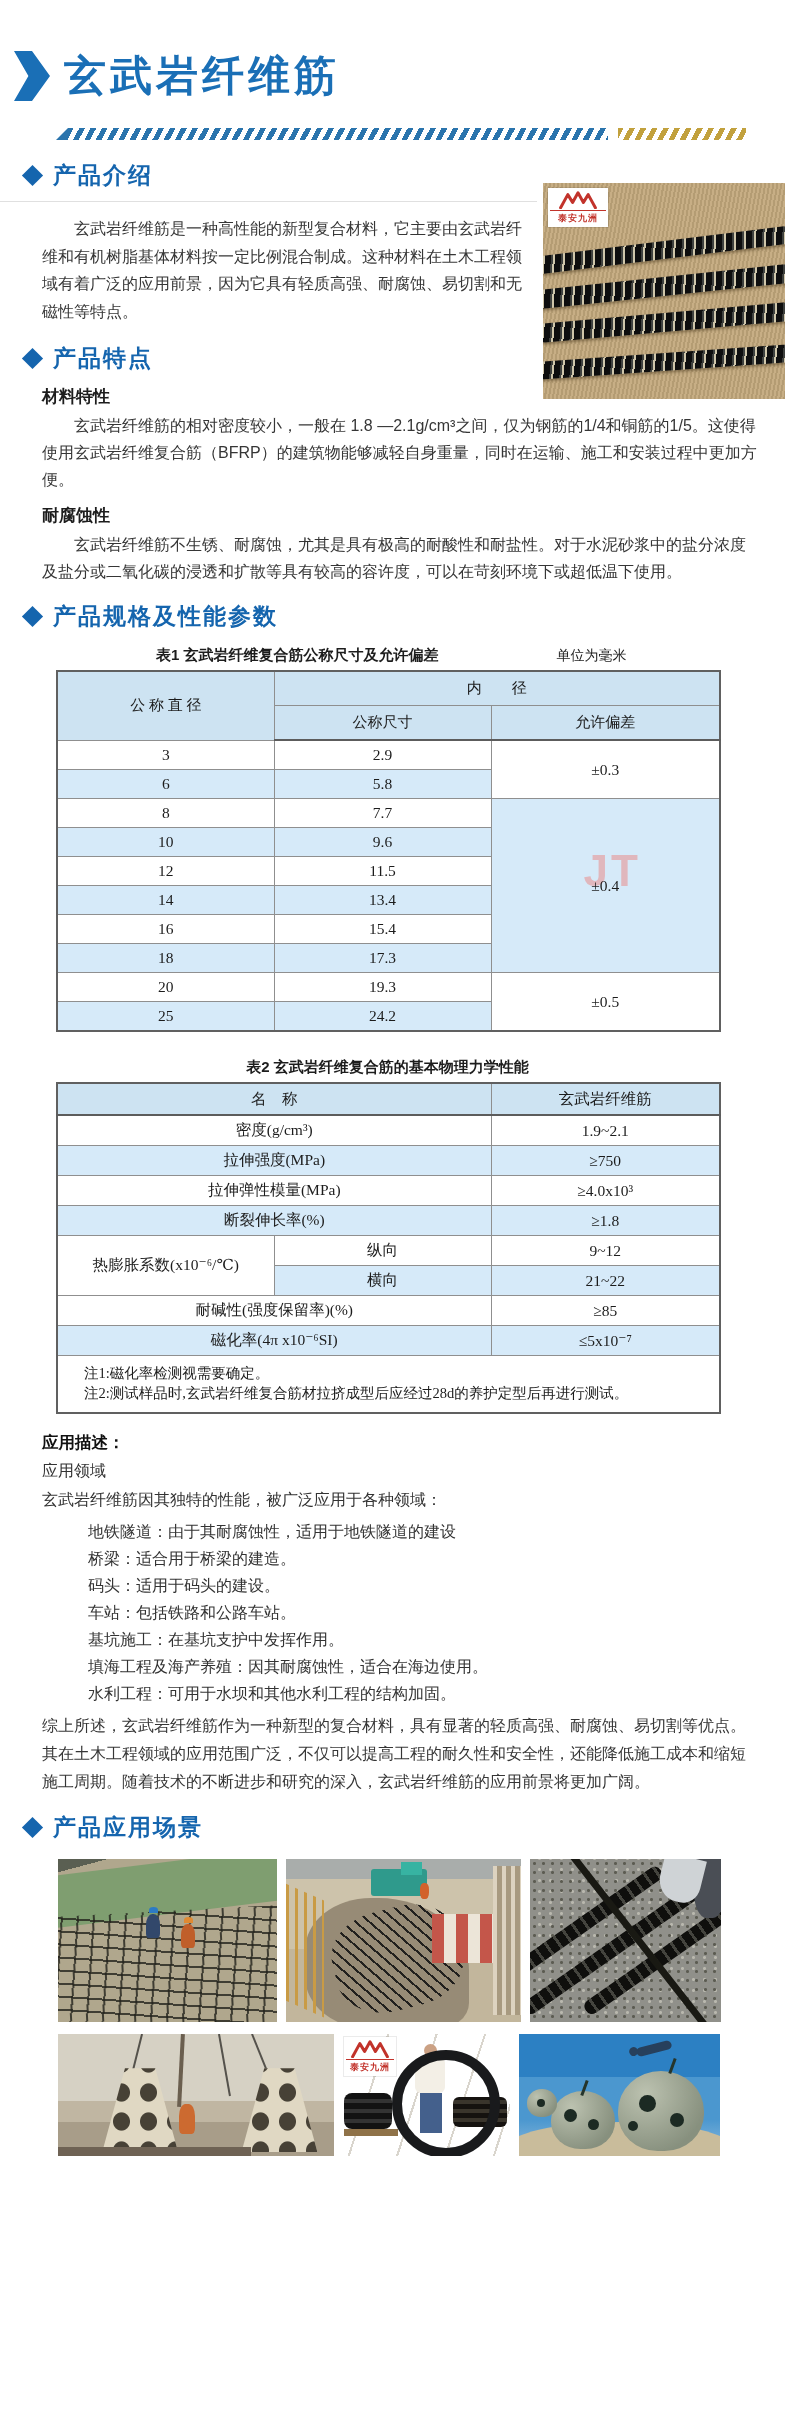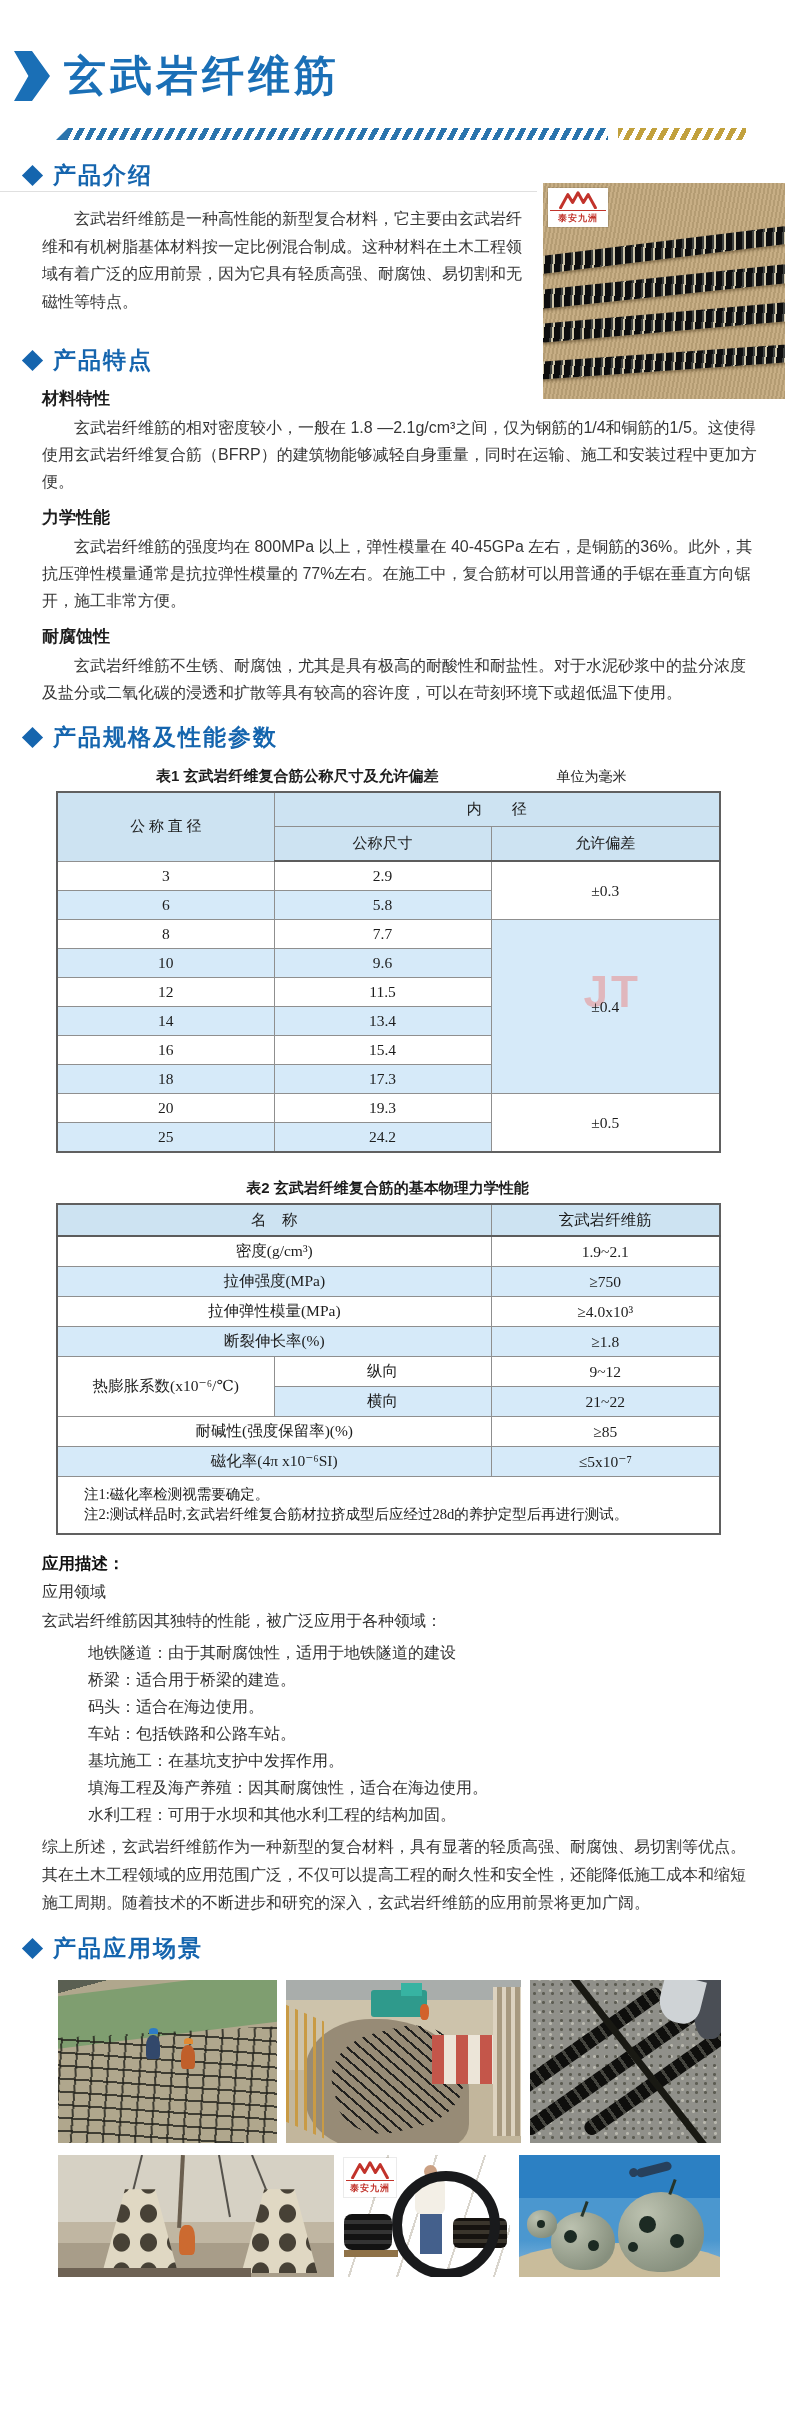--- a/index.html
+++ b/index.html
@@ -15,27 +15,27 @@
   .stripe-band{position:absolute;top:128px;left:56px;width:700px;height:12px;display:flex;}
   .stripe-lead{width:12px;background:#2a74ad;clip-path:polygon(0 100%,100% 0,100% 100%);}
   .sb{width:540px;background:repeating-linear-gradient(118deg,#2a74ad 0 5px,#fff 5px 10px);}
   .sg{width:128px;margin-left:10px;background:repeating-linear-gradient(118deg,#c2a13d 0 5px,#fff 5px 10px);}
 
   
   .content{position:absolute;top:160px;left:0;right:0;}
   .sec-head{display:flex;align-items:center;gap:13px;margin-left:25px;}
   .diamond{width:15px;height:15px;background:#1565ae;transform:rotate(45deg);flex:0 0 auto;}
   .sec-title{font-size:23px;font-weight:700;color:#1565ae;letter-spacing:2px;}
-  .intro-head-wrap{width:537px;border-bottom:1px solid #e0e0e0;}
+  .intro-head-wrap{width:537px;border-bottom:1px solid #e0e0e0;padding-bottom:10px;}
 
   .para{margin:0;font-size:16px;line-height:27.5px;color:#363636;text-indent:2em;}
   .intro-para{margin:13px 42px 7px;width:492px;}
   .feat-title{margin:11px 0 0 42px;font-size:17px;font-weight:700;color:#1d1d1d;}
   .feat-para{margin:4px 43px 0 42px;line-height:27px;}
-  .features-head{margin-top:30px;}
+  .features-head{margin-top:18px;}
   .specs-head{margin-top:16px;}
 
   
   .intro-photo{position:absolute;top:183px;left:543px;width:242px;height:216px;overflow:hidden;
     background:#c0a87f;
     background-image:repeating-linear-gradient(100deg,#c7ae85 0 2px,#b49c73 2px 4px);}
   .intro-photo .rod{position:absolute;left:-8px;right:-8px;border-radius:9px;
     background:repeating-linear-gradient(100deg,#0e0e0e 0 6px,#3f413e 6px 8px,#cfc6ab 8px 10px);
     box-shadow:0 2px 3px rgba(60,45,20,.45);}
   .r1{top:58px;height:18px;transform:rotate(-7deg);}
@@ -203,24 +203,20 @@
     <div class="sec-head features-head">
       <span class="diamond"></span>
       <span class="sec-title">产品特点</span>
     </div>
 
     <div>
       <div class="feat-title">材料特性</div>
       <p class="para feat-para">玄武岩纤维筋的相对密度较小，一般在 1.8 —2.1g/cm³之间，仅为钢筋的1/4和铜筋的1/5。这使得使用玄武岩纤维复合筋（BFRP）的建筑物能够减轻自身重量，同时在运输、施工和安装过程中更加方便。</p>
     </div>
     <div>
-      <div class="feat-title">力学性能</div>
-      <p class="para feat-para">玄武岩纤维筋的强度均在 800MPa 以上，弹性模量在 40-45GPa 左右，是铜筋的36%。此外，其抗压弹性模量通常是抗拉弹性模量的 77%左右。在施工中，复合筋材可以用普通的手锯在垂直方向锯开，施工非常方便。</p>
-    </div>
-    <div>
       <div class="feat-title">耐腐蚀性</div>
       <p class="para feat-para">玄武岩纤维筋不生锈、耐腐蚀，尤其是具有极高的耐酸性和耐盐性。对于水泥砂浆中的盐分浓度及盐分或二氧化碳的浸透和扩散等具有较高的容许度，可以在苛刻环境下或超低温下使用。</p>
     </div>
 
     <div class="sec-head specs-head">
       <span class="diamond"></span>
       <span class="sec-title">产品规格及性能参数</span>
     </div>
 
     <div class="tcaprow">
@@ -347,21 +343,21 @@
       </tbody>
     </table>
 
     <div class="apps">
       <div class="apps-head">应用描述：</div>
       <div class="apps-sub">应用领域</div>
       <div class="apps-lead">玄武岩纤维筋因其独特的性能，被广泛应用于各种领域：</div>
       <ul class="apps-list">
         <li>地铁隧道：由于其耐腐蚀性，适用于地铁隧道的建设</li>
         <li>桥梁：适合用于桥梁的建造。</li>
-        <li>码头：适合在海边使用。</li>
+        <li>码头：适用于码头的建设。</li>
         <li>车站：包括铁路和公路车站。</li>
         <li>基坑施工：在基坑支护中发挥作用。</li>
         <li>填海工程及海产养殖：因其耐腐蚀性，适合在海边使用。</li>
         <li>水利工程：可用于水坝和其他水利工程的结构加固。</li>
       </ul>
       <p class="para summary">综上所述，玄武岩纤维筋作为一种新型的复合材料，具有显著的轻质高强、耐腐蚀、易切割等优点。其在土木工程领域的应用范围广泛，不仅可以提高工程的耐久性和安全性，还能降低施工成本和缩短施工周期。随着技术的不断进步和研究的深入，玄武岩纤维筋的应用前景将更加广阔。</p>
     </div>
 
     <div class="sec-head scenes-head">
       <span class="diamond"></span>

